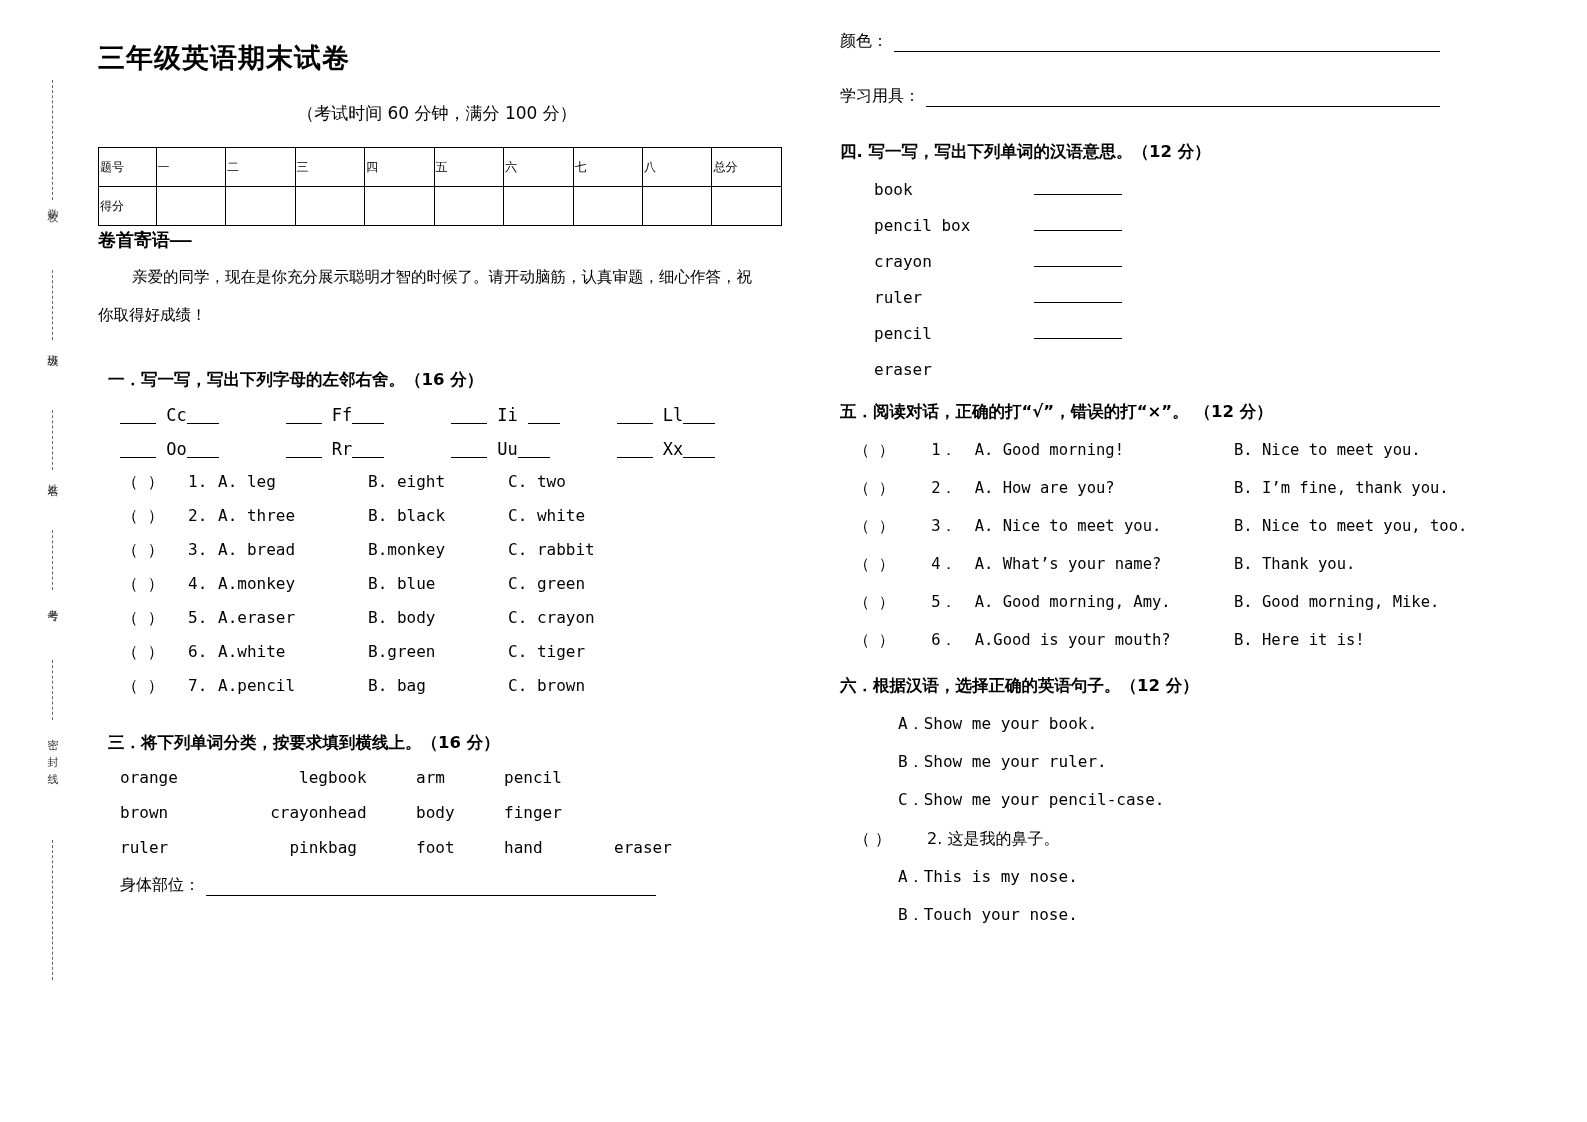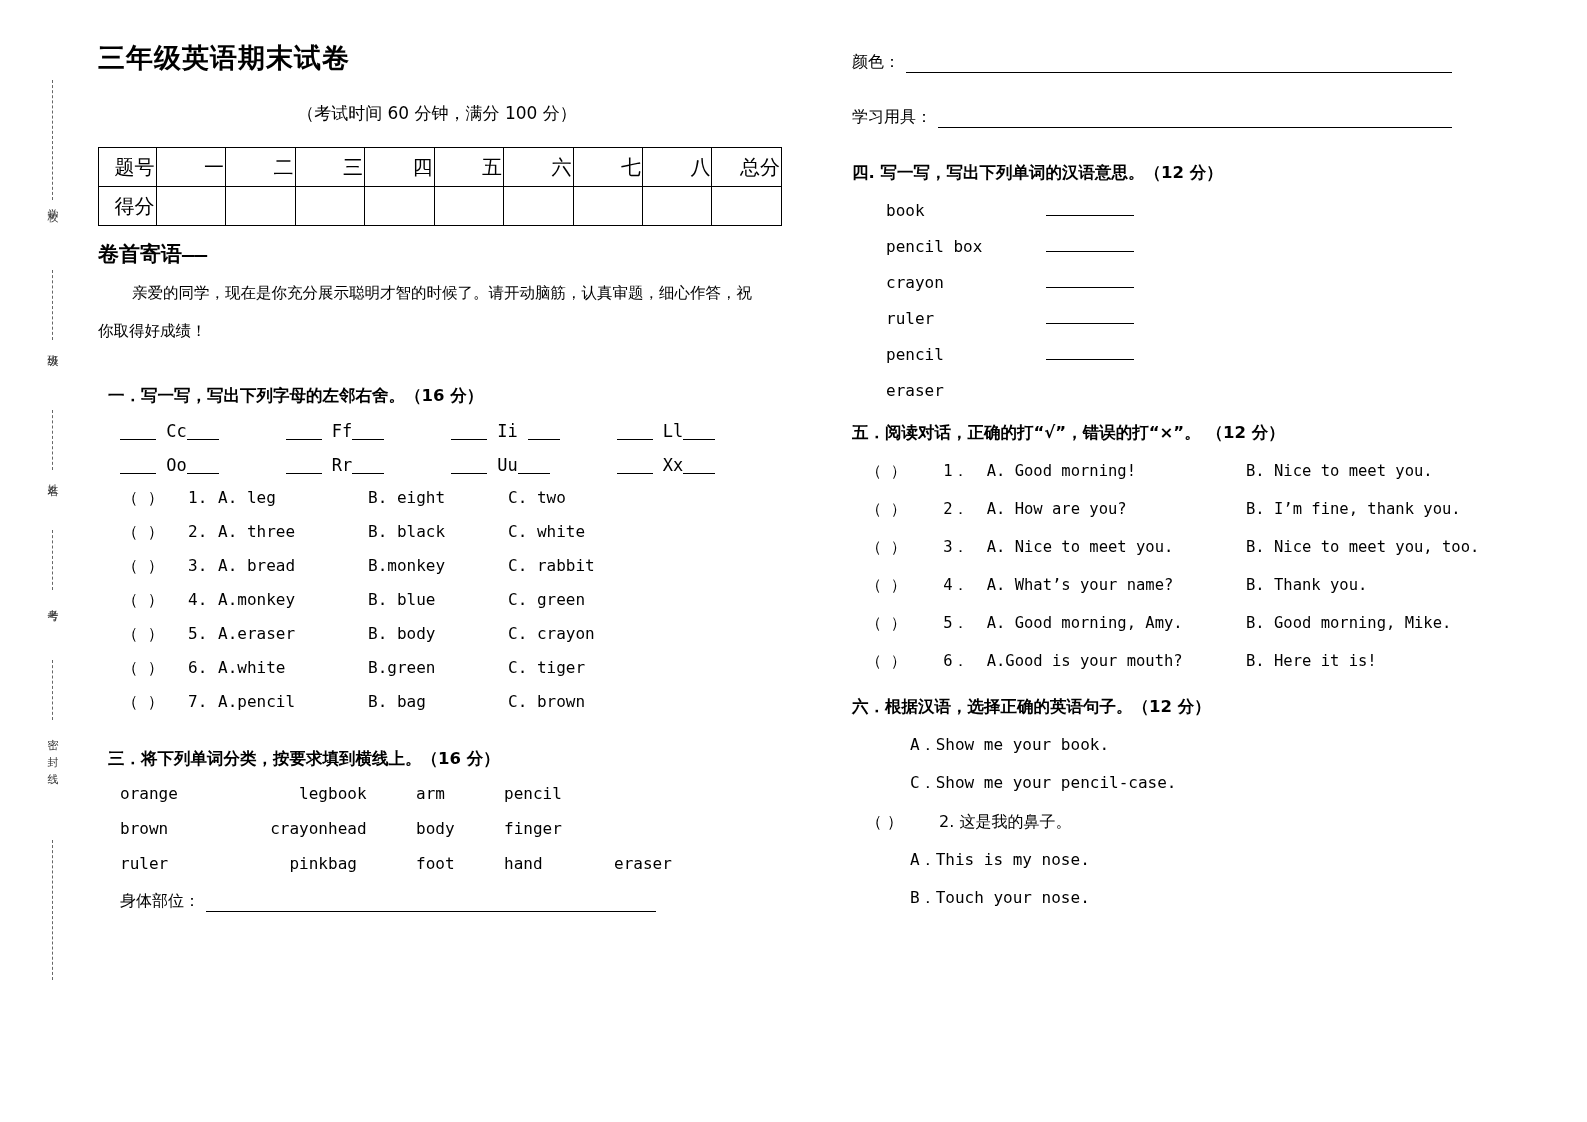--- a/index.html
+++ b/index.html
@@ -23,23 +23,22 @@
   
   .col-left {
     position: absolute;
     left: 92px;
     top: 40px;
     width: 690px;
   }
   .col-right {
     position: absolute;
     left: 840px;
-    top: 52px;
+    top: 31px;
     width: 600px;
-    margin-left: 12px;
   }
   .doc-title {
     font-family: "DejaVu Sans", sans-serif;
     font-weight: bold;
     font-size: 27px;
     letter-spacing: 1px;
     margin: 0 0 0 0;
     padding-left: 6px;
   }
   .subtitle {
@@ -51,32 +50,32 @@
   table.score-table {
     border-collapse: collapse;
     margin-top: 22px;
     margin-left: 6px;
     font-family: "DejaVu Sans", sans-serif;
   }
   table.score-table td {
     border: 1px solid #000;
     width: 67px;
     height: 36px;
-    text-align: right;
-    font-size: 20px;
+    text-align: left;
+    font-size: 12px;
     vertical-align: middle;
   }
   table.score-table td.head-cell {
     width: 55px;
   }
   .preface-label {
     font-family: Liberation Mono, monospace;
     font-weight: bold;
-    font-size: 21px;
-    margin-top: 14px;
+    font-size: 18px;
+    margin-top: 2px;
     margin-left: 6px;
   }
   .preface-body {
     font-family: "DejaVu Sans", sans-serif;
     font-size: 15.5px;
     line-height: 38px;
     margin-top: 6px;
     margin-left: 6px;
   }
   .preface-body .indent { padding-left: 34px; }
@@ -470,20 +469,21 @@
     <div class="dlg-row">
       <span class="p1">（     ）</span>
       <span class="p2">6．</span>
       <span class="pa">A.Good is your mouth?</span>
       <span>B. Here it is!</span>
     </div>
 
     <div class="r-section-head" style="margin-top:24px;">六．根据汉语，选择正确的英语句子。（12 分）</div>
 
     <div class="opt-row">A．Show me your book.</div>
+    <div class="opt-row">B．Show me your ruler.</div>
     <div class="opt-row">C．Show me your pencil-case.</div>
 
     <div class="q-row">
       <span class="p1">（     ）</span>
       <span>2.</span>
       <span>这是我的鼻子。</span>
     </div>
     <div class="opt-row">A．This is my nose.</div>
     <div class="opt-row">B．Touch your nose.</div>
 

